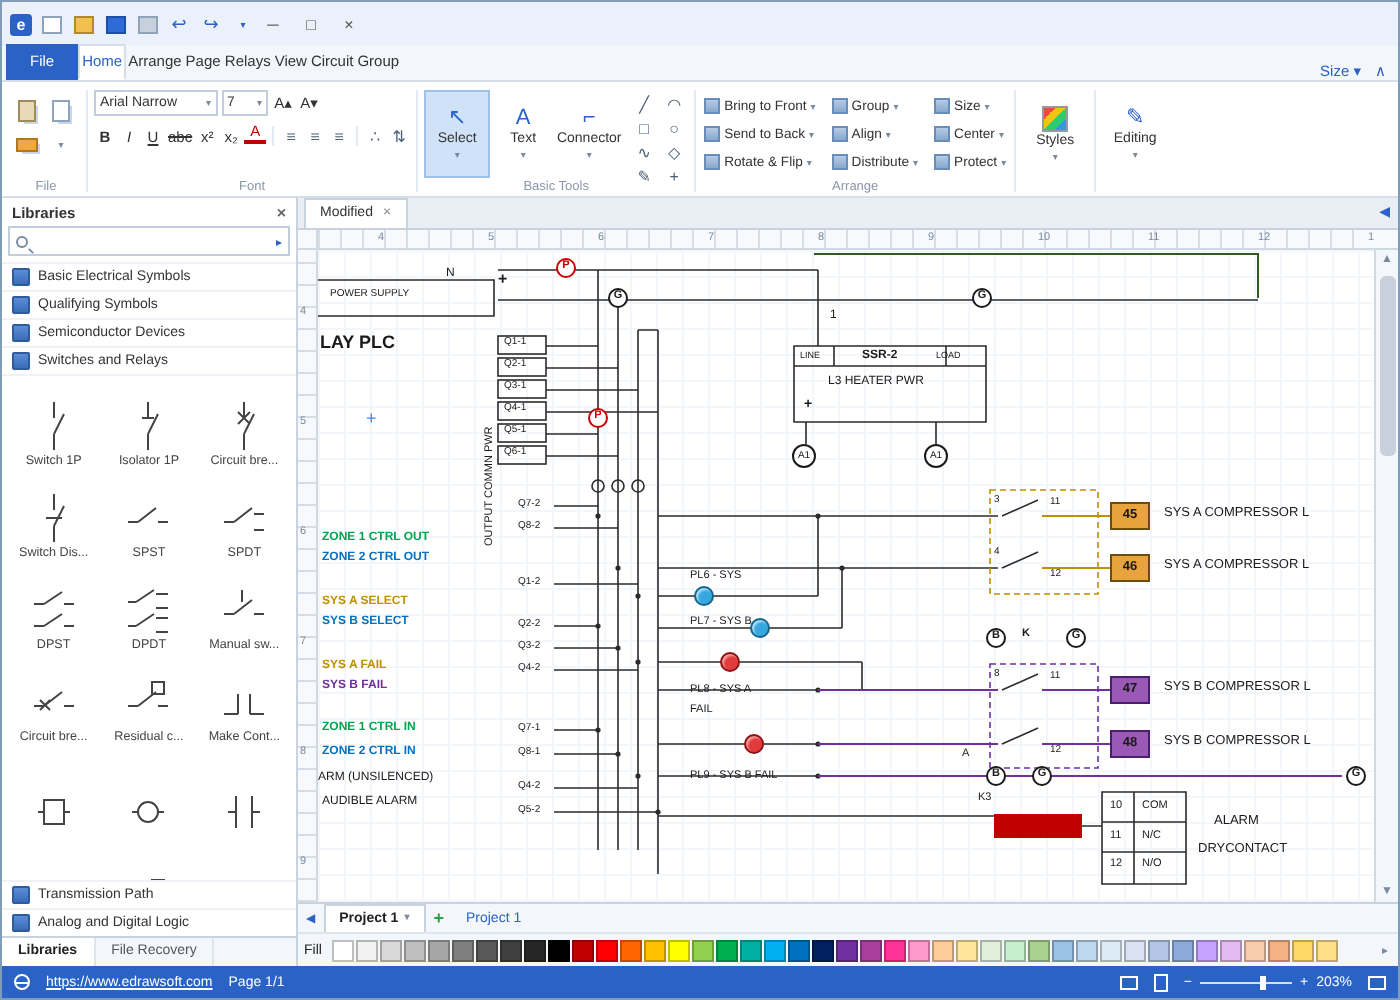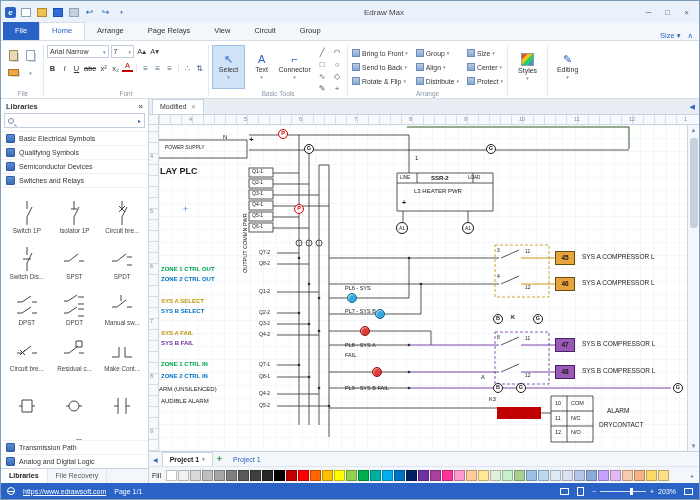--- a/index.html
+++ b/index.html
@@ -13,21 +13,21 @@
 .blk{width:10px;height:9px;border:1px solid #8fa3bd;background:#fff}
 .blk.open{background:#f2c04e;border-color:#b08a2e}
 .blk.save{background:#2e6bd6;border-color:#1d4ea8}
 .blk.print{background:#c7d0dc;border-color:#8fa3bd}
 .title{flex:1;text-align:center;font-size:8px;color:#444}
 .winbtns{display:flex;gap:2px}
 .winbtn{width:17px;height:15px;text-align:center;font-size:8px;line-height:15px;color:#555}
 
 .tabrow{height:18px;background:#f3f6fb;display:flex;align-items:flex-end;padding:0 2px;border-bottom:1px solid #d7dee8}
 .rtabs{display:flex;height:18px}
-.rtab{padding:0 12px;line-height:18px;font-size:7.5px;color:#333}
+.rtab{padding:0 1px;line-height:18px;font-size:7.5px;color:#333}
 .rtab.filetab{background:#2a62c5;color:#fff;padding:0 12px}
 .rtab.active{background:#fff;color:#2a62c5;border:1px solid #d7dee8;border-bottom:1px solid #fff;line-height:16px}
 .tabrow-right{margin-left:auto;display:flex;align-items:center;gap:7px;padding-right:4px;color:#2a62c5;font-size:7.5px}
 
 .ribbon{height:58px;background:#fff;border-bottom:1px solid #d7dee8;display:flex;padding:2px 2px 0 2px}
 .rgroup{display:flex;flex-direction:row;position:relative;padding:2px 3px 11px 3px;align-items:flex-start}
 .rgcol{display:flex;flex-direction:column}
 .glabel{position:absolute;bottom:1px;left:0;right:0;text-align:center;font-size:6.5px;color:#8a97a8}
 .gsep{width:1px;background:#e3e9f2;margin:2px 0}
 .filegrid{display:grid;grid-template-columns:repeat(2,15px);grid-auto-rows:15px;gap:2px;margin-top:3px}
@@ -144,21 +144,20 @@
       <span class="qicon">
           <span class="blk save"></span>
         </span>
       <span class="qicon">
           <span class="blk print"></span>
         </span>
       <span class="qicon">↩</span>
       <span class="qicon">↪</span>
       <span class="qicon" style="font-size:5px">▾</span>
     </div>
-    <div class="title">Edraw Max</div>
     <div class="winbtns">
       <span class="winbtn">─</span>
       <span class="winbtn">□</span>
       <span class="winbtn">×</span>
     </div>
   </div>
 
   <div class="tabrow">
     <div class="rtabs">
         <div class="rtab filetab">File</div>

